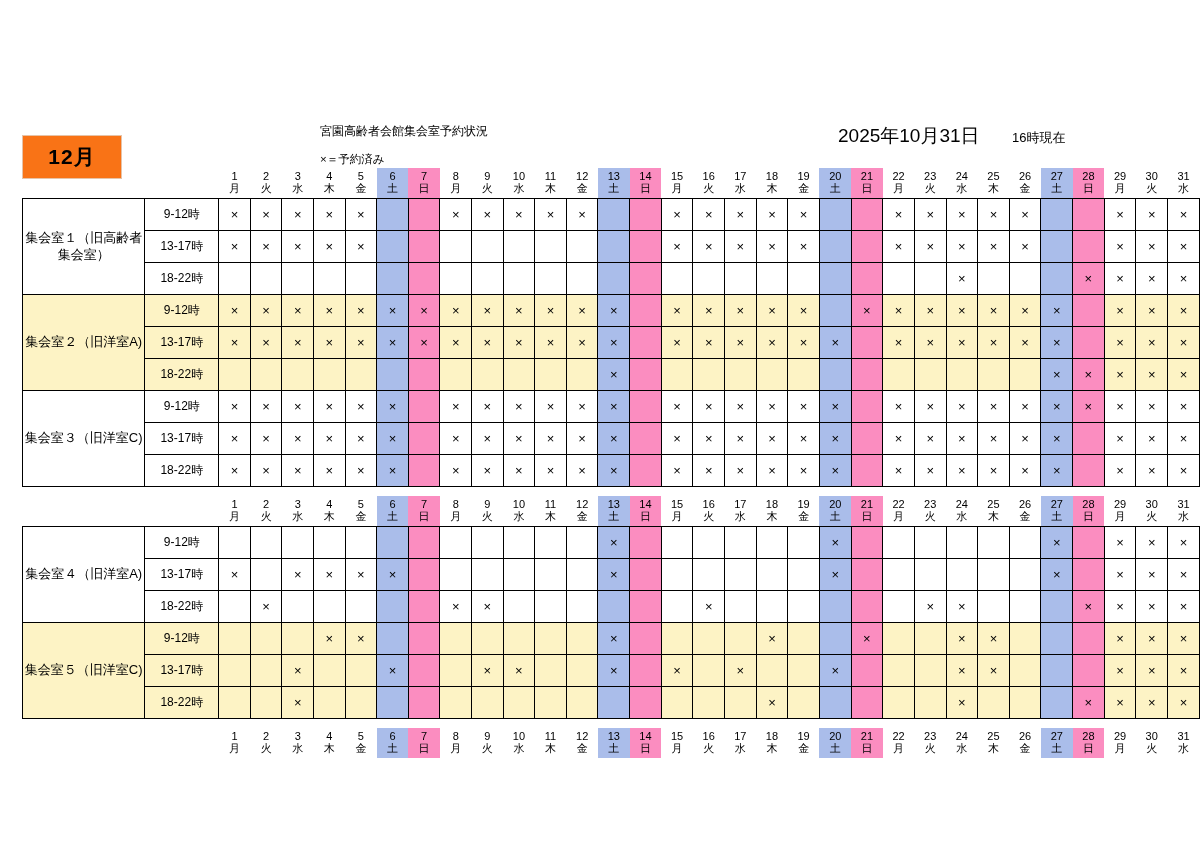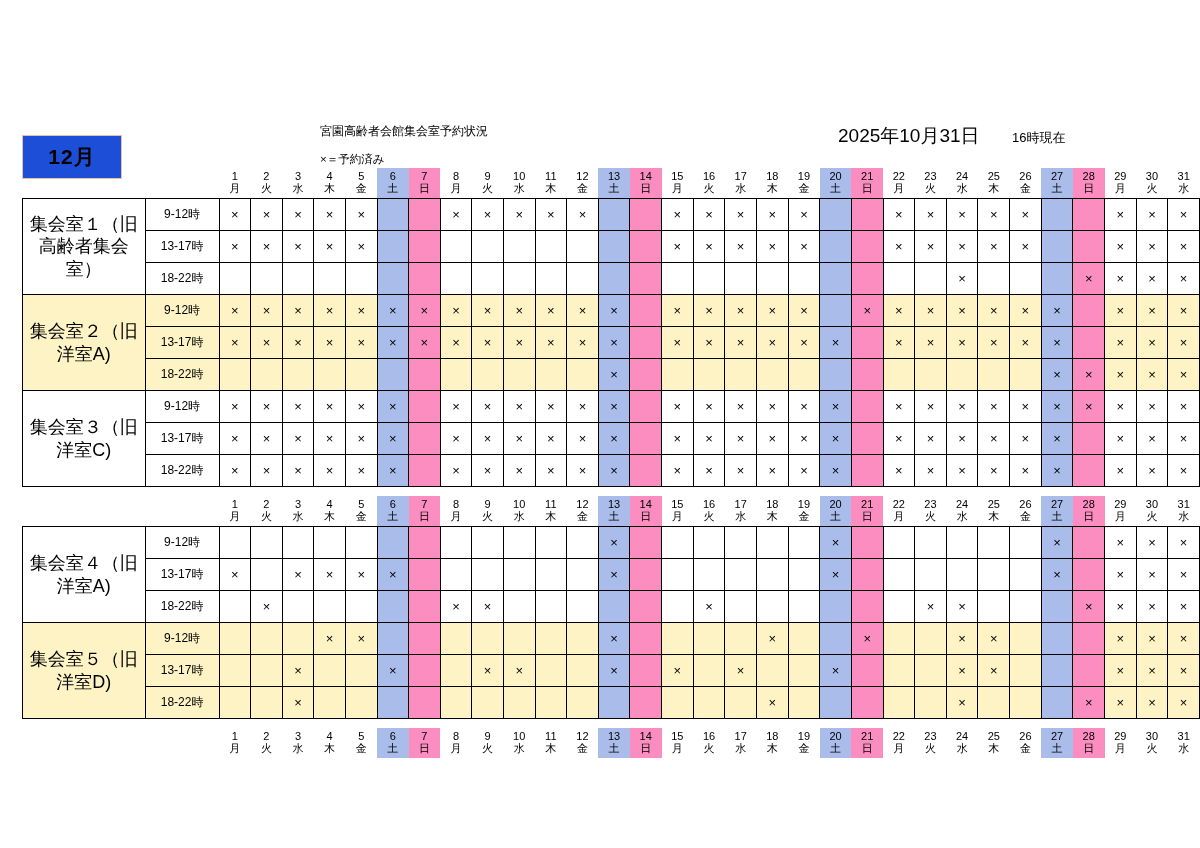--- a/index.html
+++ b/index.html
@@ -9,21 +9,21 @@
     font-family:"Liberation Sans", sans-serif;
     color:#000;
     -webkit-font-smoothing:none;
   }
   .page{position:relative;width:1200px;height:848px;}
 
   
   .month-badge{
     position:absolute;left:22px;top:135px;
     width:98px;height:42px;
-    background:#1d4ed8;border:1px solid #e6c3a8;
+    background:#f97316;border:1px solid #e6c3a8;
     display:flex;align-items:center;justify-content:center;
     font-size:21px;font-weight:bold;letter-spacing:1px;
   }
   .doc-title{
     position:absolute;left:320px;top:123px;
     font-size:12px;
   }
   .doc-note{
     position:absolute;left:320px;top:152px;
     font-size:11.5px;
@@ -60,21 +60,21 @@
   tr.hdr td.day{
     line-height:1.08;
     font-size:11px;
     vertical-align:middle;
   }
   tr.hdr td.day .dn{display:block;}
   tr.hdr td.day .dw{display:block;}
 
   tr.data td{height:31px;}
   td.roomname{
-    font-size:18px;
+    font-size:13px;
     line-height:1.25;
     padding:2px 0;
     margin-left:14px;
   }
   td.slot{
     font-size:12px;
   }
   td.cell{font-size:13px;}
 
   .sat{background:#aabdea;}
@@ -799,21 +799,21 @@
           <td class="cell">×</td>
           <td class="cell"></td>
           <td class="cell"></td>
           <td class="cell sat"></td>
           <td class="cell sun">×</td>
           <td class="cell">×</td>
           <td class="cell">×</td>
           <td class="cell">×</td>
         </tr>
         <tr class="data">
-          <td class="roomname yellow" rowspan="3">集会室５（旧洋室D)</td>
+          <td class="roomname yellow" rowspan="3">集会室５（旧洋室C)</td>
           <td class="slot yellow">9-12時</td>
           <td class="cell yellow"></td>
           <td class="cell yellow"></td>
           <td class="cell yellow"></td>
           <td class="cell yellow">×</td>
           <td class="cell yellow">×</td>
           <td class="cell yellow sat"></td>
           <td class="cell yellow sun"></td>
           <td class="cell yellow"></td>
           <td class="cell yellow"></td>

